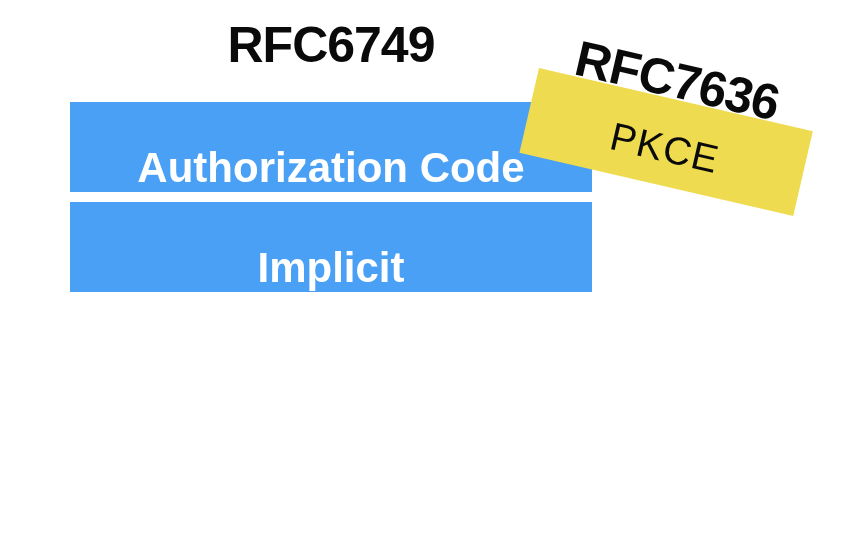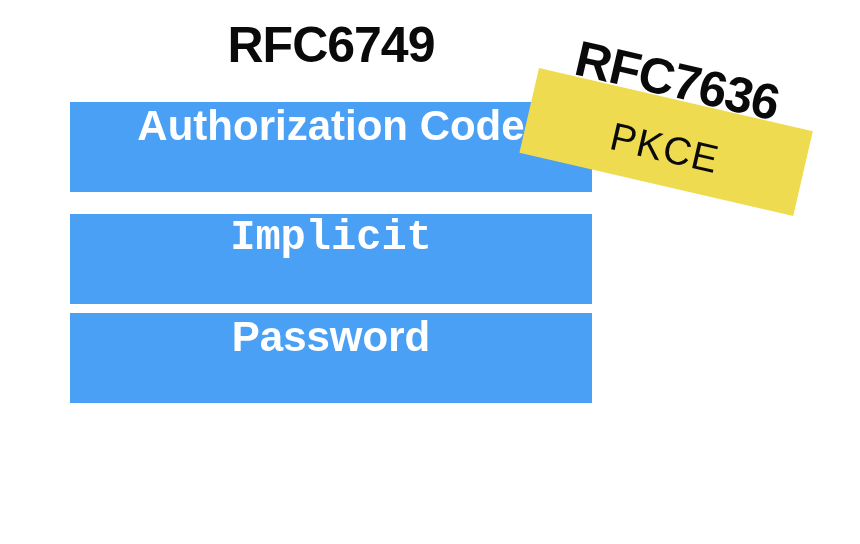--- a/index.html
+++ b/index.html
@@ -40,26 +40,26 @@
   .flow-bar {
     position: absolute;
     left: 70px;
     width: 522px;
     height: 90px;
     background: var(--bar-blue);
     color: var(--bar-text);
     font-size: 42px;
     font-weight: bold;
     display: flex;
-    align-items: flex-start;
+    align-items: flex-end;
     justify-content: center;
     z-index: 1;
   }
   .flow-bar.b1 { top: 102px; }
-  .flow-bar.b2 { top: 214px; font-family: Liberation Mono, monospace; }
+  .flow-bar.b2 { top: 202px; }
   .flow-bar.b3 { top: 313px; }
   .flow-bar.b4 { top: 418px; }
   .pkce-sticker {
     position: absolute;
     left: 539px;
     top: 68px;
     width: 281px;
     height: 87px;
     background: var(--sticker-yellow);
     transform: rotate(13deg);
@@ -97,23 +97,20 @@
   <div class="title-6749">RFC6749</div>
 
   <div class="flow-bar b1">
     <span>Authorization Code</span>
   </div>
 
   <div class="flow-bar b2">
     <span>Implicit</span>
   </div>
 
-  <div class="flow-bar b3">
-    <span>Password</span>
-  </div>
 
 
   <div class="pkce-sticker">
     <span>PKCE</span>
   </div>
 
   <div class="title-7636">RFC7636</div>
 
 </div>
 

